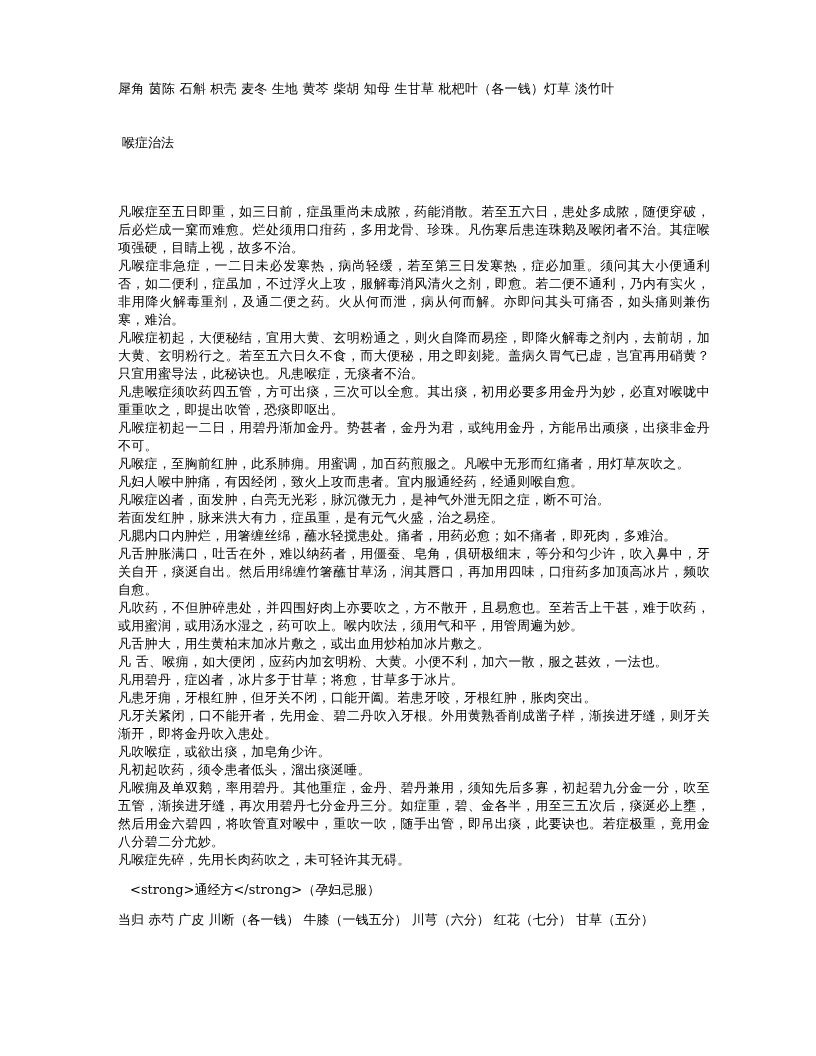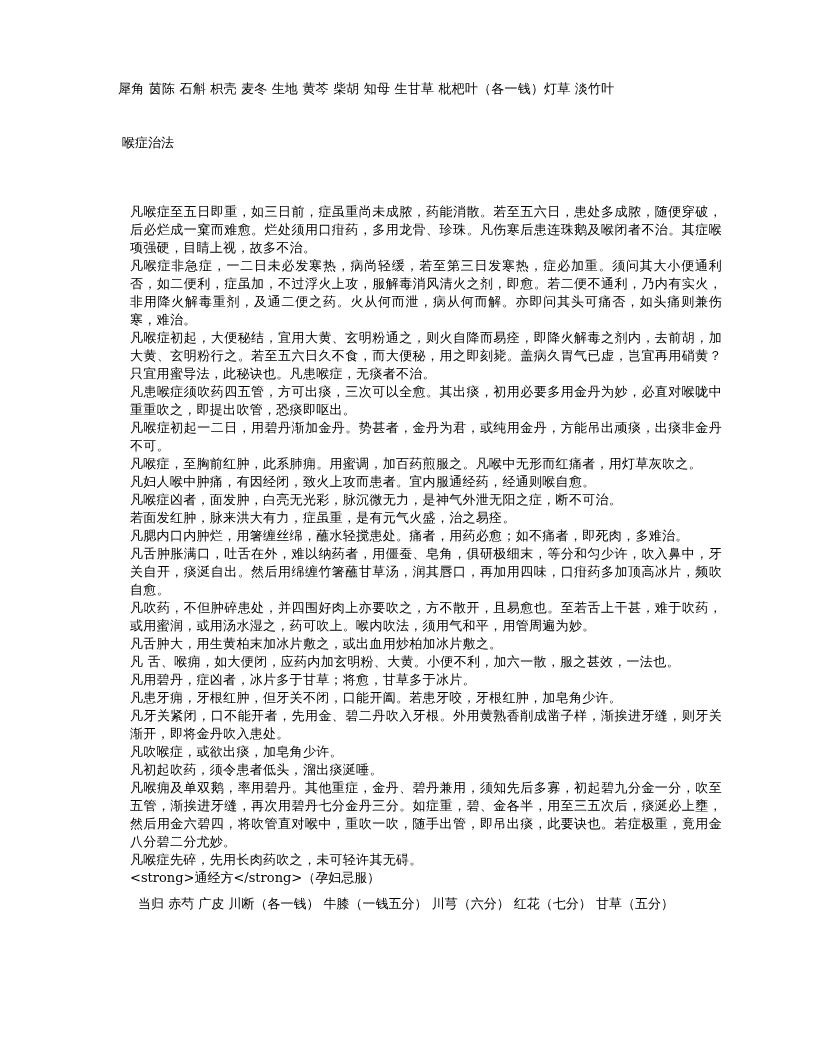--- a/index.html
+++ b/index.html
@@ -1,24 +1,24 @@
 <!DOCTYPE html>
 <html><head>
   <meta charset="utf-8">
   <style>
     html, body { margin: 0; padding: 0; background: #ffffff; }
     body { width: 816px; height: 1056px; position: relative; overflow: hidden;
            font-family: "DejaVu Serif", "Liberation Serif", serif; color: #000; }
     .page { position: absolute; left: 118px; top: 0; width: 592px; font-size: 13px; }
     .herbs { position: absolute; top: 80px; left: 0; white-space: nowrap; line-height: 18px; letter-spacing: 0.2px; }
     .heading { position: absolute; top: 134px; left: 4px; line-height: 18px; }
-    .body { position: absolute; top: 203px; left: 12px; width: 592px; }
+    .body { position: absolute; top: 203px; left: 0; width: 592px; }
     .para { margin: 0; line-height: 18px; text-align: justify; letter-spacing: 0.3px; }
-    .formula-title { margin: 0; line-height: 18px; }
-    .formula-items { margin: 8px; line-height: 18px; white-space: nowrap; }
+    .formula-title { margin: 12px; line-height: 18px; }
+    .formula-items { margin: 0; line-height: 18px; white-space: nowrap; }
   </style>
 </head>
 <body>
 
 <div class="page">
   <div class="herbs">犀角 茵陈 石斛 枳壳 麦冬 生地 黄芩 柴胡 知母 生甘草 枇杷叶（各一钱）灯草 淡竹叶</div>
   <div class="heading">喉症治法</div>
 
   <div class="body">
     <p class="para">凡喉症至五日即重，如三日前，症虽重尚未成脓，药能消散。若至五六日，患处多成脓，随便穿破，后必烂成一窠而难愈。烂处须用口疳药，多用龙骨、珍珠。凡伤寒后患连珠鹅及喉闭者不治。其症喉项强硬，目睛上视，故多不治。</p>
@@ -29,21 +29,21 @@
     <p class="para">凡喉症，至胸前红肿，此系肺痈。用蜜调，加百药煎服之。凡喉中无形而红痛者，用灯草灰吹之。</p>
     <p class="para">凡妇人喉中肿痛，有因经闭，致火上攻而患者。宜内服通经药，经通则喉自愈。</p>
     <p class="para">凡喉症凶者，面发肿，白亮无光彩，脉沉微无力，是神气外泄无阳之症，断不可治。</p>
     <p class="para">若面发红肿，脉来洪大有力，症虽重，是有元气火盛，治之易痊。</p>
     <p class="para">凡腮内口内肿烂，用箸缠丝绵，蘸水轻搅患处。痛者，用药必愈；如不痛者，即死肉，多难治。</p>
     <p class="para">凡舌肿胀满口，吐舌在外，难以纳药者，用僵蚕、皂角，俱研极细末，等分和匀少许，吹入鼻中，牙关自开，痰涎自出。然后用绵缠竹箸蘸甘草汤，润其唇口，再加用四味，口疳药多加顶高冰片，频吹自愈。</p>
     <p class="para">凡吹药，不但肿碎患处，并四围好肉上亦要吹之，方不散开，且易愈也。至若舌上干甚，难于吹药，或用蜜润，或用汤水湿之，药可吹上。喉内吹法，须用气和平，用管周遍为妙。</p>
     <p class="para">凡舌肿大，用生黄柏末加冰片敷之，或出血用炒柏加冰片敷之。</p>
     <p class="para">凡 舌、喉痈，如大便闭，应药内加玄明粉、大黄。小便不利，加六一散，服之甚效，一法也。</p>
     <p class="para">凡用碧丹，症凶者，冰片多于甘草；将愈，甘草多于冰片。</p>
-    <p class="para">凡患牙痈，牙根红肿，但牙关不闭，口能开阖。若患牙咬，牙根红肿，加皂角少许。</p>
+    <p class="para">凡患牙痈，牙根红肿，但牙关不闭，口能开阖。若患牙咬，牙根红肿，胀肉突出。</p>
     <p class="para">凡牙关紧闭，口不能开者，先用金、碧二丹吹入牙根。外用黄熟香削成凿子样，渐挨进牙缝，则牙关渐开，即将金丹吹入患处。</p>
     <p class="para">凡吹喉症，或欲出痰，加皂角少许。</p>
     <p class="para">凡初起吹药，须令患者低头，溜出痰涎唾。</p>
     <p class="para">凡喉痈及单双鹅，率用碧丹。其他重症，金丹、碧丹兼用，须知先后多寡，初起碧九分金一分，吹至五管，渐挨进牙缝，再次用碧丹七分金丹三分。如症重，碧、金各半，用至三五次后，痰涎必上壅，然后用金六碧四，将吹管直对喉中，重吹一吹，随手出管，即吊出痰，此要诀也。若症极重，竟用金八分碧二分尤妙。</p>
     <p class="para">凡喉症先碎，先用长肉药吹之，未可轻许其无碍。</p>
     <p class="formula-title">&lt;strong&gt;通经方&lt;/strong&gt;（孕妇忌服）</p>
     <p class="formula-items">当归 赤芍 广皮 川断（各一钱） 牛膝（一钱五分） 川芎（六分） 红花（七分） 甘草（五分）</p>
   </div>
 </div>
 

